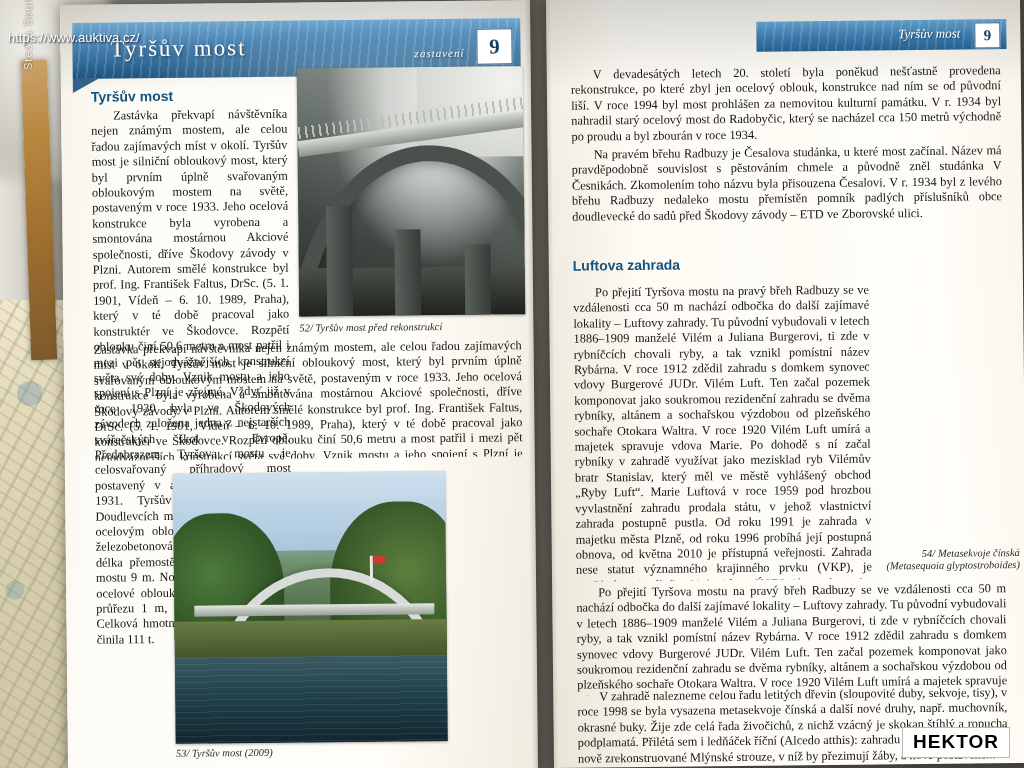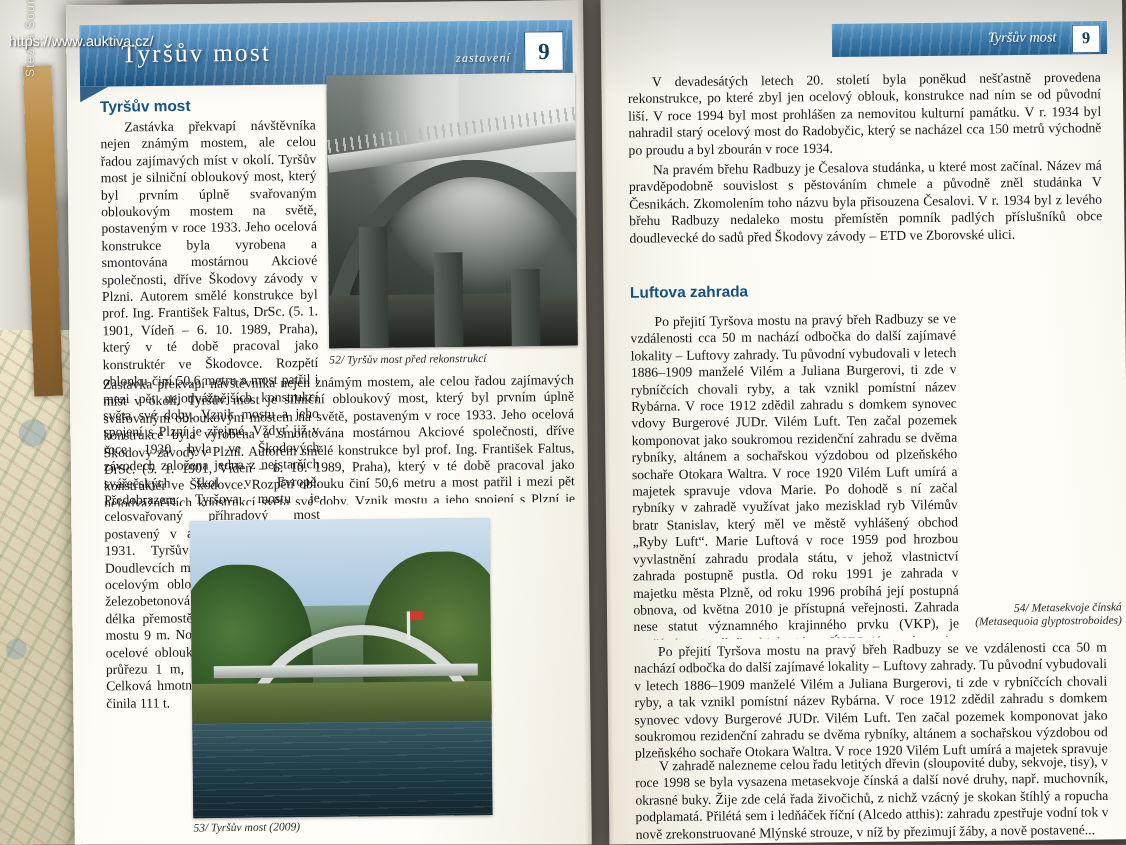--- a/index.html
+++ b/index.html
@@ -424,14 +424,15 @@
 
       <div class="caption cap54">54/ Metasekvoje čínská (Metasequoia glyptostroboides)</div>
 
       <div class="rcol" style="left:24px; top:586px; width:430px; height:110px; overflow:hidden;">Po přejití Tyršova mostu na pravý břeh Radbuzy se ve vzdálenosti cca 50 m nachází odbočka do další zajímavé lokality – Luftovy zahrady. Tu původní vybudovali v letech 1886–1909 manželé Vilém a Juliana Burgerovi, ti zde v rybníčcích chovali ryby, a tak vznikl pomístní název Rybárna. V roce 1912 zdědil zahradu s domkem synovec vdovy Burgerové JUDr. Vilém Luft. Ten začal pozemek komponovat jako soukromou rezidenční zahradu se dvěma rybníky, altánem a sochařskou výzdobou od plzeňského sochaře Otokara Waltra. V roce 1920 Vilém Luft umírá a majetek spravuje vdova Marie. Po dohodě s ní začal rybníky v zahradě využívat jako mezisklad ryb Vilémův bratr Stanislav, který měl ve městě vyhlášený obchod „Ryby Luft“. Marie Luftová v roce 1959 pod hrozbou vyvlastnění zahradu prodala státu, v jehož vlastnictví zahrada postupně pustla. Od roku 1991 je zahrada v majetku města Plzně, od roku 1996 probíhá její postupná obnova, od května 2010 je přístupná veřejnosti. Zahrada nese statut významného krajinného prvku (VKP), je součástí regionálního biokoridoru ÚSES (územní systém ekologické stability), od roku 2010 se řeší její prohlášení za kulturní památku.</div>
       <div class="rcol" style="left:24px; top:690px; width:430px; height:76px; overflow:hidden;">V zahradě nalezneme celou řadu letitých dřevin (sloupovité duby, sekvoje, tisy), v roce 1998 se byla vysazena metasekvoje čínská a další nové druhy, např. muchovník, okrasné buky. Žije zde celá řada živočichů, z nichž vzácný je skokan štíhlý a ropucha podplamatá. Přilétá sem i ledňáček říční (Alcedo atthis): zahradu zpestřuje vodní tok v nově zrekonstruované Mlýnské strouze, v níž by přezimují žáby, a nově postavené...</div>
     </div>
 
   </div>
 
   <div class="url-bar">https://www.auktiva.cz/</div>
+  <div class="watermark">HEKTOR</div>
 
 </div>
 
 </body></html>

